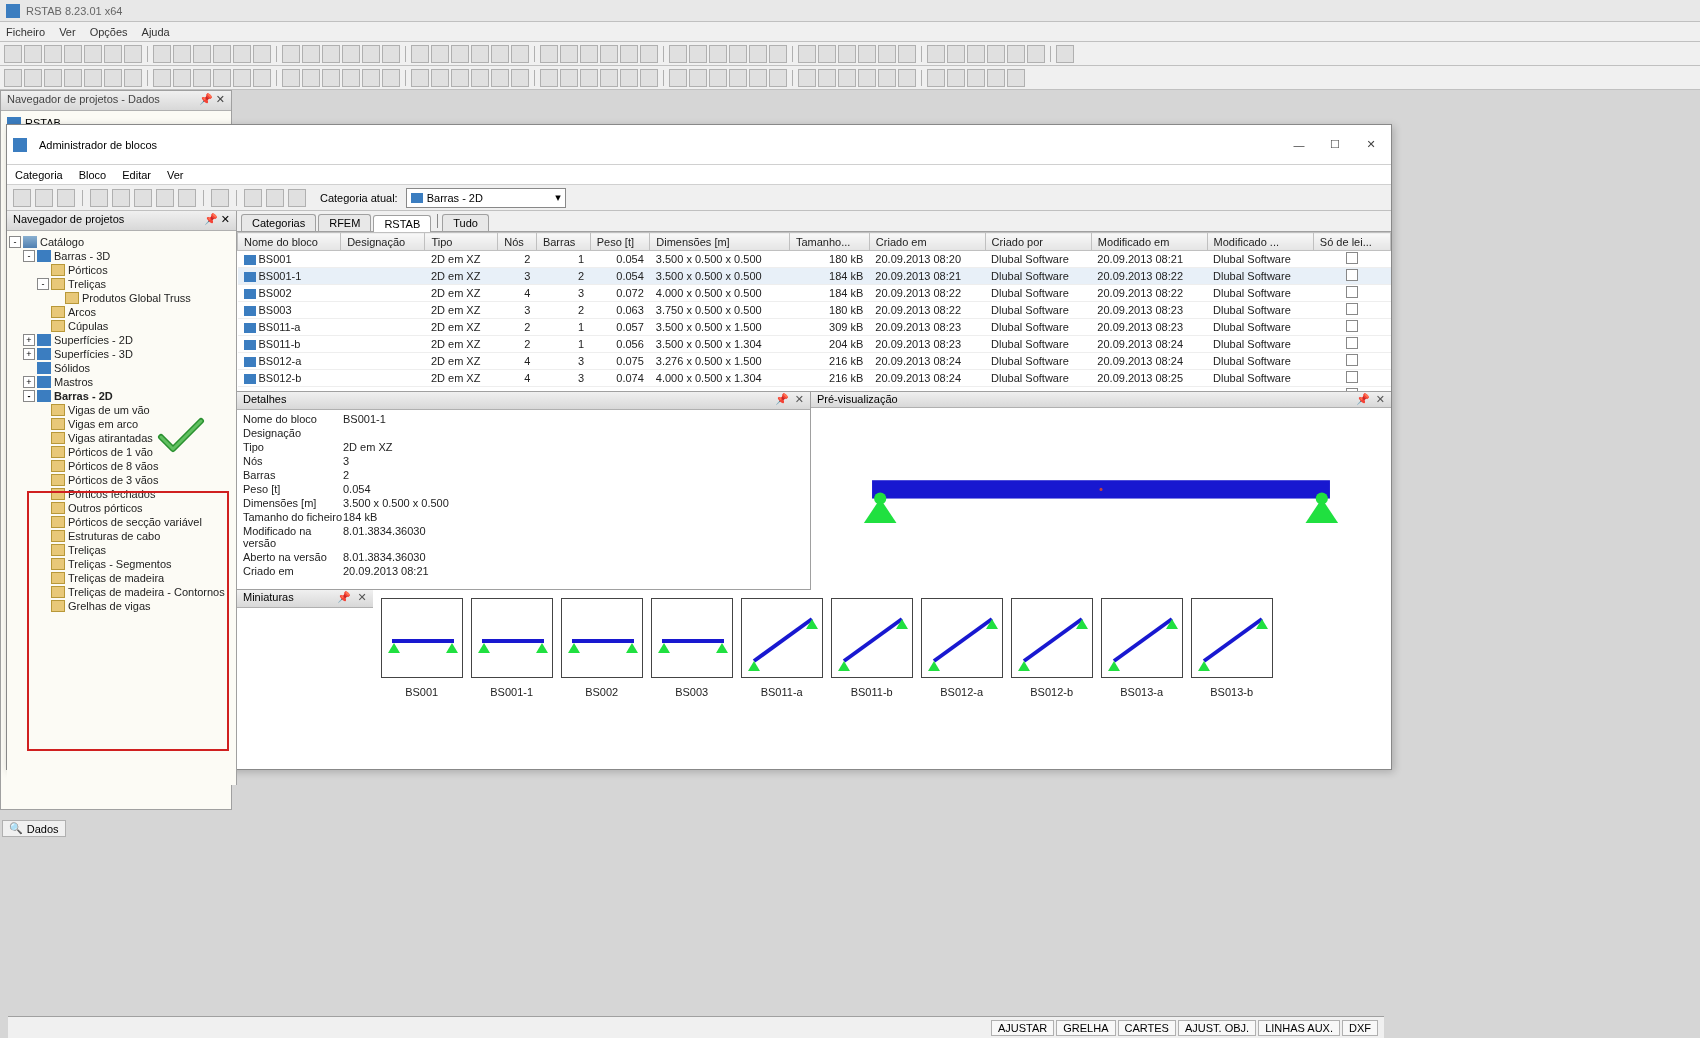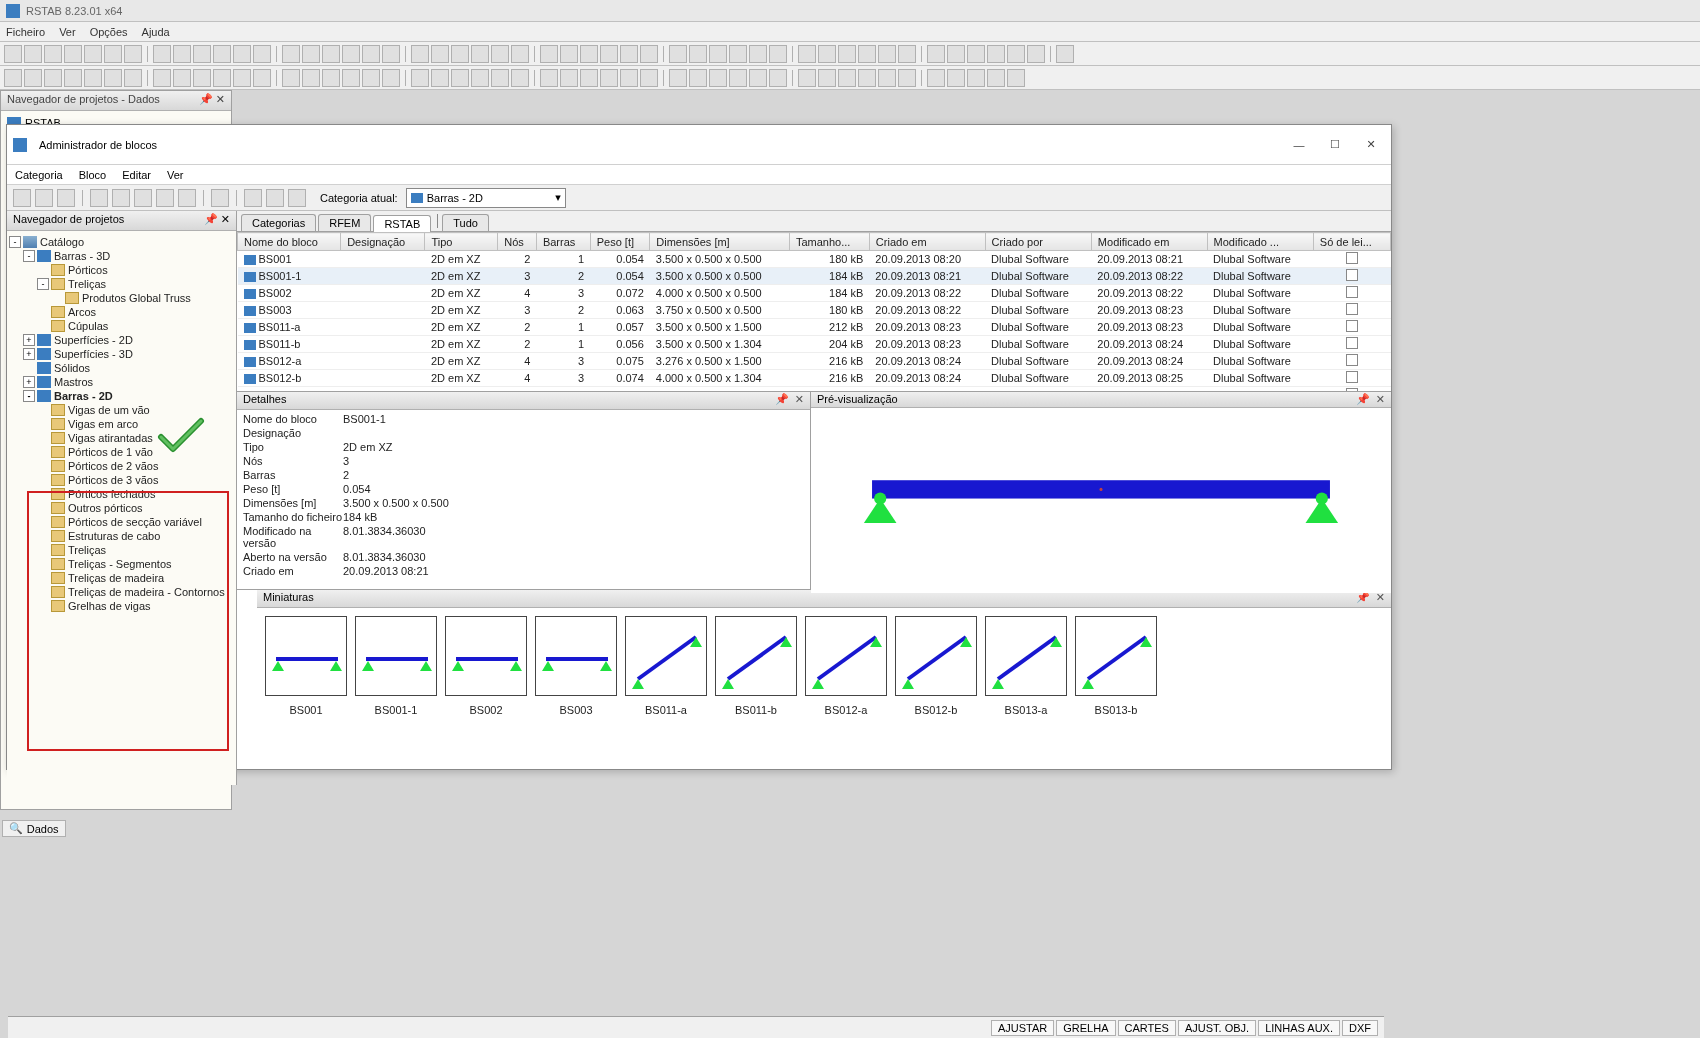--- a/index.html
+++ b/index.html
@@ -84,21 +84,21 @@
 .panel-header { height: 18px; background: linear-gradient(#f0f0f0,#d8d8d8); padding: 1px 6px; display: flex; justify-content: space-between; border-bottom: 1px solid #b0b0b0; gap: 44px; }
 .panel-ctrls { display: flex; gap: 6px; color: #555; }
 .details-body { padding: 2px 0; overflow: auto; flex: 1; }
 .detail-row { display: flex; padding: 1px 6px; }
 .detail-label { width: 100px; color: #222; }
 .detail-value { color: #222; }
 .preview-body { flex: 1; background: #fff; position: relative; }
 .beam-svg { width: 100%; height: 100%; }
 
 
-.thumbs-panel { display: flex; flex-direction: column; flex: 1; margin-left: 20px; }
+.thumbs-panel { display: flex; flex-direction: row; flex: 1; }
 .thumbs-body { display: flex; gap: 8px; padding: 8px; flex-wrap: wrap; }
 .thumb { width: 82px; display: flex; flex-direction: column; align-items: center; }
 .thumb-img { width: 82px; height: 80px; border: 1px solid #444; background: #fff; position: relative; }
 .thumb-label { margin-top: 8px; color: #222; }
 
 
 .dados-tab { position: absolute; left: 2px; top: 820px; display: flex; align-items: center; gap: 4px; background: #f0f0f0; border: 1px solid #b0b0b0; padding: 1px 6px; }
 .status-bar { position: absolute; left: 8px; bottom: 0; right: 316px; height: 22px; background: #f0f0f0; border-top: 1px solid #a0a0a0; display: flex; justify-content: flex-end; align-items: center; padding: 0 6px; gap: 2px; }
 .status-cell { border: 1px solid #b0b0b0; padding: 1px 6px; background: #f8f8f8; }
 </style>
@@ -402,21 +402,21 @@
             <span class="tree-spacer"></span>
       <span class="tree-spacer"></span>
       <span class="tree-icon ti-folder"></span>
       <span class="tree-label">Pórticos de 1 vão</span>
     </div>
           <div class="tree-node ">
       <span class="tree-spacer"></span>
             <span class="tree-spacer"></span>
       <span class="tree-spacer"></span>
       <span class="tree-icon ti-folder"></span>
-      <span class="tree-label">Pórticos de 2 vãos</span>
+      <span class="tree-label">Pórticos de 8 vãos</span>
     </div>
           <div class="tree-node ">
       <span class="tree-spacer"></span>
             <span class="tree-spacer"></span>
       <span class="tree-spacer"></span>
       <span class="tree-icon ti-folder"></span>
       <span class="tree-label">Pórticos de 3 vãos</span>
     </div>
           <div class="tree-node ">
       <span class="tree-spacer"></span>
@@ -575,21 +575,21 @@
       <td class="ctr"><span class="chk"></span></td>
     </tr>
               <tr class="">
       <td><span class="row-icon"></span>BS011-a</td>
       <td></td>
                 <td>2D em XZ</td>
                 <td class="num">2</td>
                 <td class="num">1</td>
       <td class="num">0.057</td>
                 <td>3.500 x 0.500 x 1.500</td>
-                <td class="num">212 kB</td>
+                <td class="num">309 kB</td>
       <td>20.09.2013 08:23</td>
                 <td>Dlubal Software</td>
                 <td>20.09.2013 08:23</td>
                 <td>Dlubal Software</td>
       <td class="ctr"><span class="chk"></span></td>
     </tr>
               <tr class="">
       <td><span class="row-icon"></span>BS011-b</td>
       <td></td>
                 <td>2D em XZ</td>

